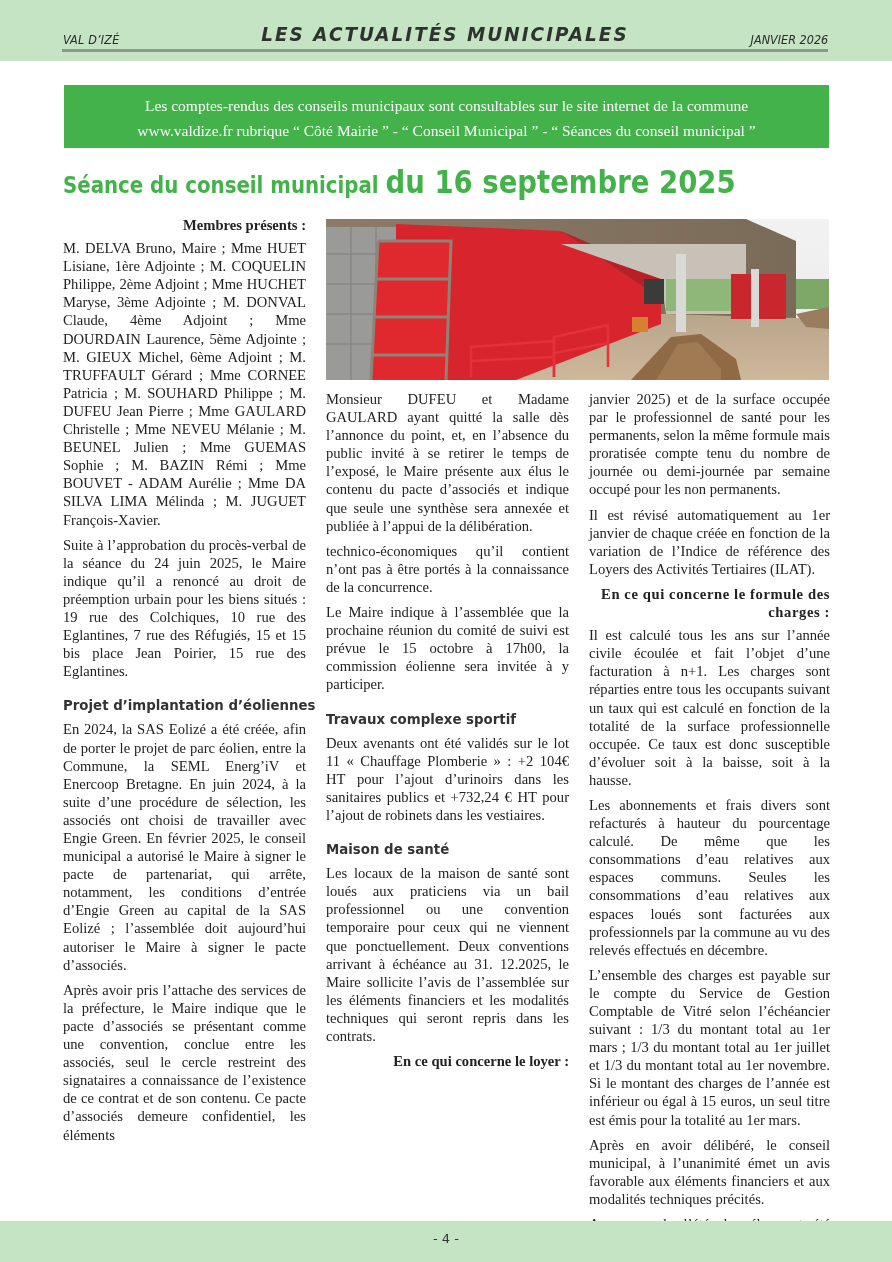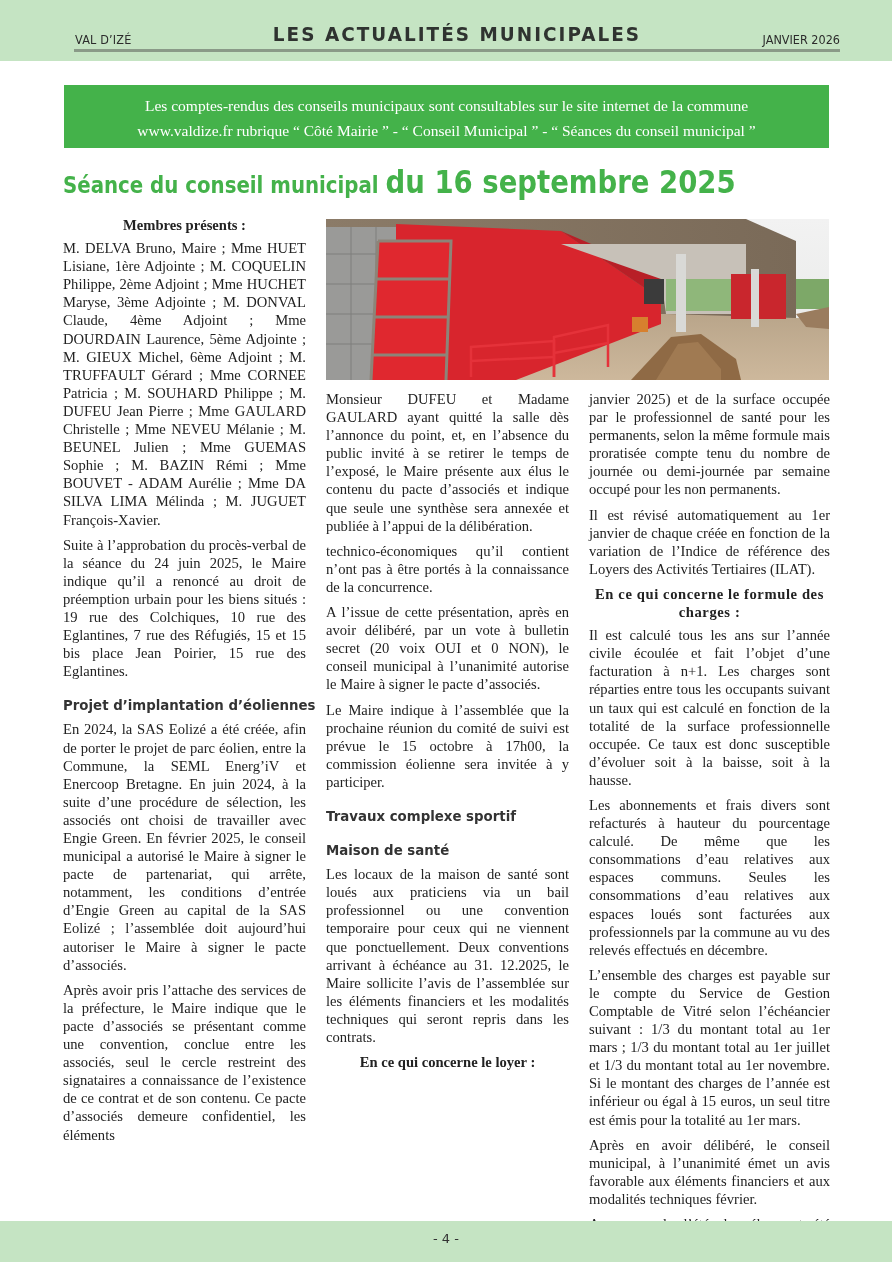--- a/index.html
+++ b/index.html
@@ -1,38 +1,38 @@
 <!DOCTYPE html>
 <html><head>
 <meta charset="utf-8">
 <style>
   * { box-sizing: border-box; margin: 0; padding: 0; }
   html, body { width: 892px; height: 1262px; background: #ffffff; overflow: hidden; }
   body { position: relative; font-family: "Liberation Serif", serif; color: #222; }
 
   .top-band { position: absolute; left: 0; top: 0; width: 892px; height: 61px; background: #c5e4c3; }
-  .hdr { position: absolute; left: 74px; top: 22px; width: 766px; height: 30px; border-bottom: 3px solid #8a9a88; }
+  .hdr { position: absolute; left: 62px; top: 22px; width: 766px; height: 30px; border-bottom: 3px solid #8a9a88; font-style: italic; }
   .hdr-left { position: absolute; left: 1px; top: 10px; font-family: "DejaVu Sans", sans-serif; font-size: 12.5px; color: #2b2b2b; letter-spacing: 0.2px; transform: scaleX(0.9); transform-origin: left; }
   .hdr-title { position: absolute; left: 0; right: 0; top: 0; text-align: center; font-family: "DejaVu Sans", sans-serif; font-weight: bold; font-size: 20px; letter-spacing: 2.2px; color: #2f3330; transform: scaleX(0.92); }
   .hdr-right { position: absolute; right: 0; top: 10px; font-family: "DejaVu Sans", sans-serif; font-size: 12.5px; color: #2b2b2b; transform: scaleX(0.9); transform-origin: right; }
 
   .notice { position: absolute; left: 64px; top: 85px; width: 765px; height: 63px; background: #44b24a; color: #ffffff; text-align: center; font-family: "Liberation Serif", serif; font-size: 15.5px; line-height: 25px; padding-top: 8px; }
 
   .title { position: absolute; left: 63px; top: 163px; white-space: nowrap; color: #44b24a; font-family: "DejaVu Sans", sans-serif; font-weight: bold; transform: scaleX(0.86); transform-origin: left; }
   .title .t1 { font-size: 23px; }
   .title .t2 { font-size: 32px; }
 
   .col { position: absolute; top: 216px; font-size: 14.6px; line-height: 18.1px; text-align: justify; }
   .col1 { left: 63px; width: 243px; }
   .col2 { left: 326px; width: 243px; top: 390px; }
   .col3 { left: 589px; width: 241px; top: 390px; }
   .col p { margin-bottom: 7px; hyphens: none; }
   .col h3 { font-family: "DejaVu Sans", sans-serif; font-size: 14.5px; font-weight: bold; color: #333; margin: 16px 0 6px 0; text-align: left; transform: scaleX(0.92); transform-origin: left; white-space: nowrap; }
   .col .bold-lead { font-weight: bold; }
-  .col .subhead { font-weight: bold; margin-bottom: 5px; text-align: center; }
+  .col .subhead { font-weight: bold; margin-bottom: 5px; text-align: right; }
   .col .subhead.spaced { letter-spacing: 0.6px; }
 
   .photo { position: absolute; left: 326px; top: 219px; width: 503px; height: 161px; overflow: hidden; background: #ddd; }
 
   .bottom-band { position: absolute; left: 0; top: 1221px; width: 892px; height: 41px; background: #c5e4c3; }
   .page-num { position: absolute; left: 0; right: 0; top: 10px; text-align: center; font-family: "DejaVu Sans", sans-serif; font-size: 13px; color: #333; }
 </style>
 </head>
 <body>
 
@@ -115,34 +115,34 @@
     <rect x="306" y="98" width="16" height="15" fill="#d7802e"></rect>
     <polygon points="305,161 345,118 375,115 410,140 415,161" fill="#8f6a45"></polygon>
     <polygon points="330,161 352,125 372,123 395,150 395,161" fill="#a07a52"></polygon>
     <polygon points="470,95 503,88 503,110 480,108" fill="#9a7c5e"></polygon>
   </svg>
 </div>
 
 <div class="col col2">
   <p>Monsieur DUFEU et Madame GAULARD ayant quitté la salle dès l’annonce du point, et, en l’absence du public invité à se retirer le temps de l’exposé, le Maire présente aux élus le contenu du pacte d’associés et indique que seule une synthèse sera annexée et publiée à l’appui de la délibération.</p>
   <p>technico-économiques qu’il contient n’ont pas à être portés à la connaissance de la concurrence.</p>
-  <p>A l’issue de cette présentation, après en avoir délibéré, par un vote à bulletin secret (20 voix OUI et 0 NON), le conseil municipal à l’unanimité autorise le Maire à signer le pacte d’associés.</p>
   <p>Le Maire indique à l’assemblée que la prochaine réunion du comité de suivi est prévue le 15 octobre à 17h00, la commission éolienne sera invitée à y participer.</p>
   <h3>Travaux complexe sportif</h3>
+  <p>Deux avenants ont été validés sur le lot 11 « Chauffage Plomberie » : +2 104€ HT pour l’ajout d’urinoirs dans les sanitaires publics et +732,24 € HT pour l’ajout de robinets dans les vestiaires.</p>
   <h3>Maison de santé</h3>
   <p>Les locaux de la maison de santé sont loués aux praticiens via un bail professionnel ou une convention temporaire pour ceux qui ne viennent que ponctuellement. Deux conventions arrivant à échéance au 31. 12.2025, le Maire sollicite l’avis de l’assemblée sur les éléments financiers et les modalités techniques qui seront repris dans les contrats.</p>
   <p class="subhead">En ce qui concerne le loyer :</p>
 </div>
 
 <div class="col col3">
   <p>janvier 2025) et de la surface occupée par le professionnel de santé pour les permanents, selon la même formule mais proratisée compte tenu du nombre de journée ou demi-journée par semaine occupé pour les non permanents.</p>
   <p>Il est révisé automatiquement au 1er janvier de chaque créée en fonction de la variation de l’Indice de référence des Loyers des Activités Tertiaires (ILAT).</p>
   <p class="subhead spaced">En ce qui concerne le formule des charges :</p>
   <p>Il est calculé tous les ans sur l’année civile écoulée et fait l’objet d’une facturation à n+1. Les charges sont réparties entre tous les occupants suivant un taux qui est calculé en fonction de la totalité de la surface professionnelle occupée. Ce taux est donc susceptible d’évoluer soit à la baisse, soit à la hausse.</p>
   <p>Les abonnements et frais divers sont refacturés à hauteur du pourcentage calculé. De même que les consommations d’eau relatives aux espaces communs. Seules les consommations d’eau relatives aux espaces loués sont facturées aux professionnels par la commune au vu des relevés effectués en décembre.</p>
   <p>L’ensemble des charges est payable sur le compte du Service de Gestion Comptable de Vitré selon l’échéancier suivant : 1/3 du montant total au 1er mars ; 1/3 du montant total au 1er juillet et 1/3 du montant total au 1er novembre. Si le montant des charges de l’année est inférieur ou égal à 15 euros, un seul titre est émis pour la totalité au 1er mars.</p>
-  <p>Après en avoir délibéré, le conseil municipal, à l’unanimité émet un avis favorable aux éléments financiers et aux modalités techniques février.</p>
+  <p>Après en avoir délibéré, le conseil municipal, à l’unanimité émet un avis favorable aux éléments financiers et aux modalités techniques précités.</p>
   <p>Au cours de l’été, les élus ont été informés, que la PAC de la maison de santé, mise en</p>
 </div>
 
 <div class="bottom-band">
   <div class="page-num">- 4 -</div>
 </div>
 
 </body></html>

